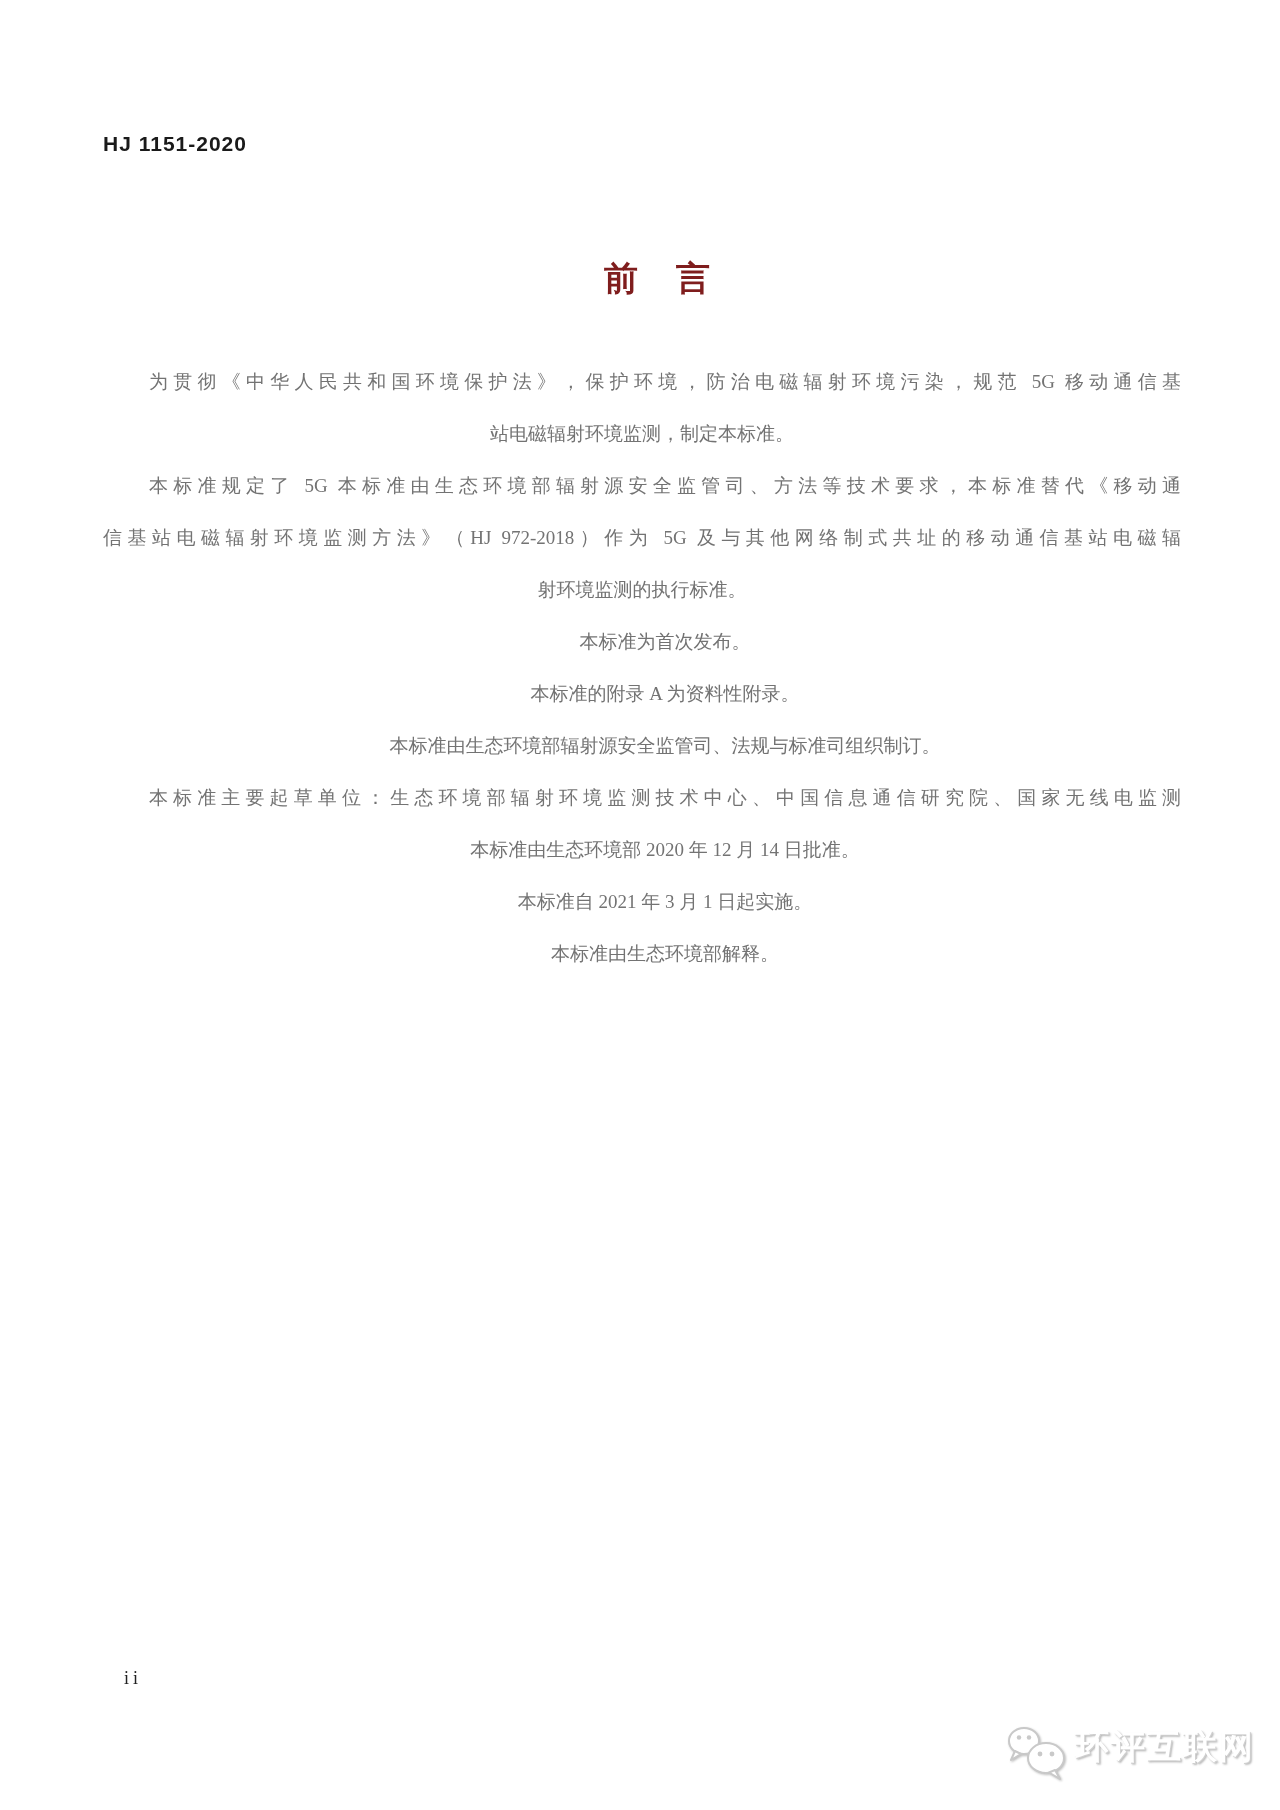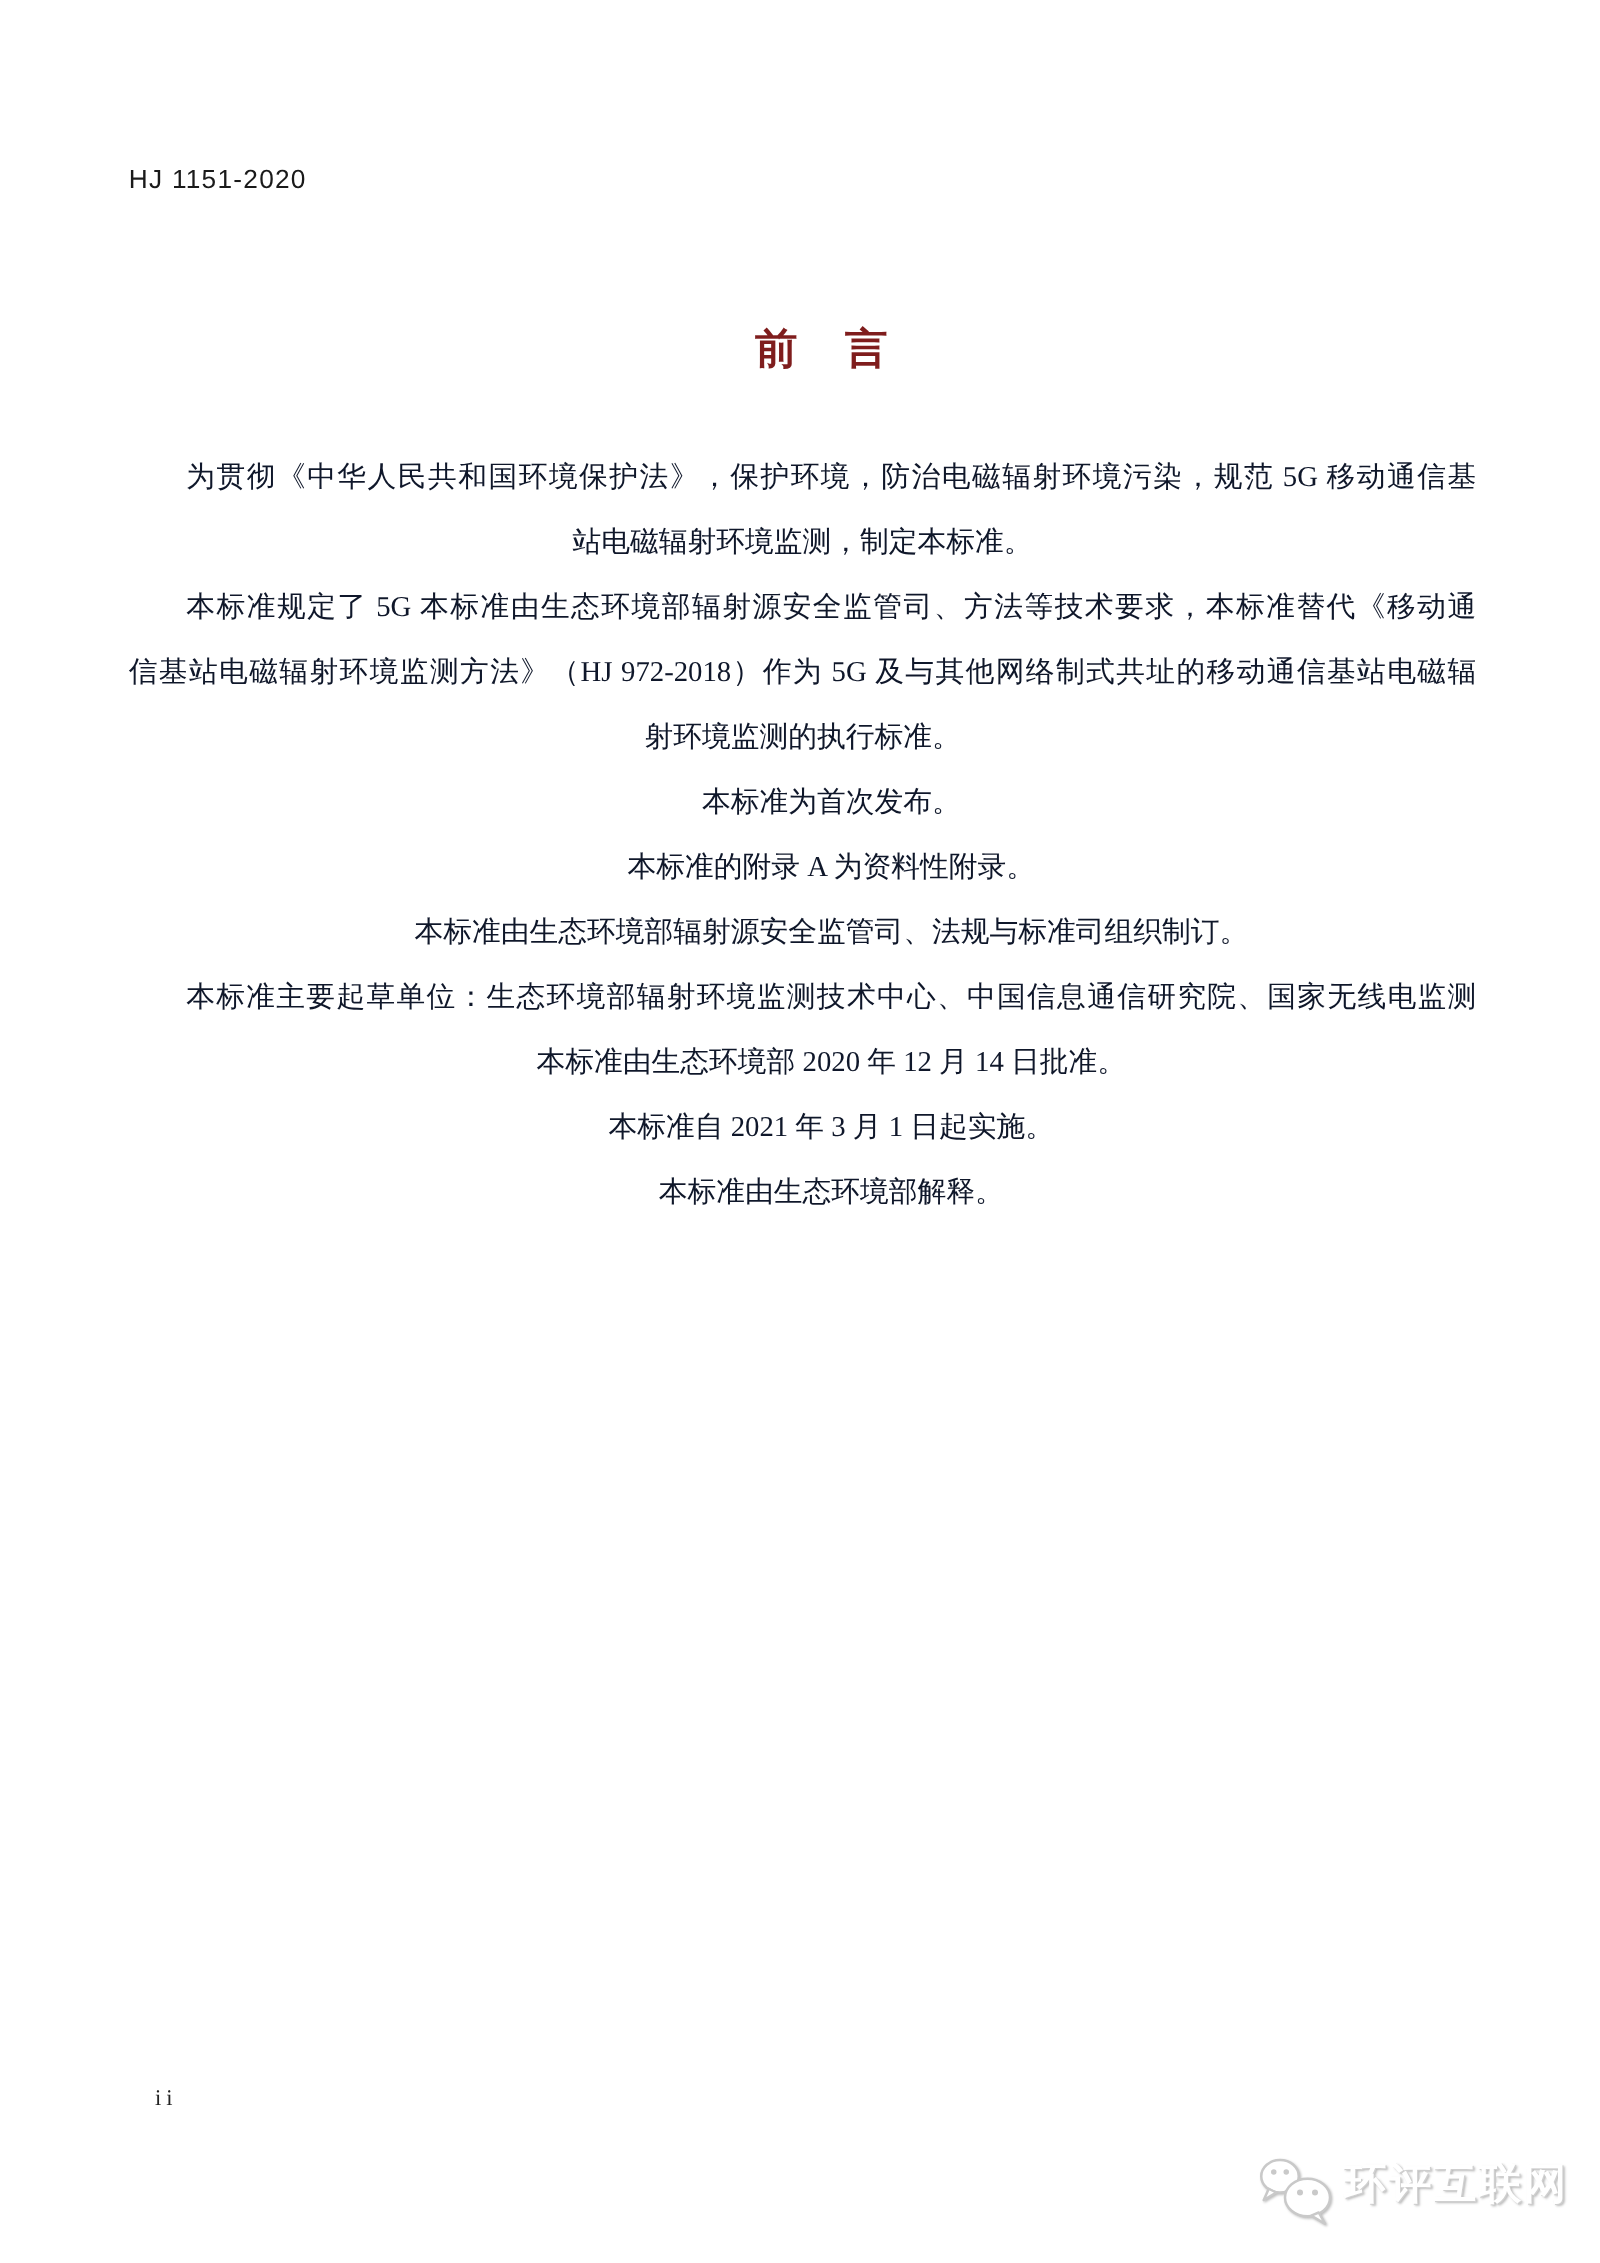--- a/index.html
+++ b/index.html
@@ -14,21 +14,21 @@
     background: #ffffff;
     overflow: hidden;
     color: #1c1c1c;
   }
   .doc-header {
     position: absolute;
     left: 103px;
     top: 132px;
     font-family: "Liberation Sans", sans-serif;
     font-size: 21px;
-    font-weight: 400;
+    font-weight: 700;
     letter-spacing: 1px;
     color: #1a1a1a;
     white-space: pre;
   }
   .doc-title {
     position: absolute;
     left: 103px;
     width: 1078px;
     top: 240px;
     margin: 16px;
@@ -38,22 +38,22 @@
     font-weight: bold;
     color: #7f1d1d;
     letter-spacing: 2px;
   }
   .body-text {
     position: absolute;
     left: 103px;
     top: 356px;
     width: 1078px;
     font-family: "Liberation Serif", serif;
-    font-size: 23px;
-    color: #0f172a;
+    font-size: 19px;
+    color: #737373;
   }
   .line {
     height: 52px;
     line-height: 52px;
     white-space: nowrap;
     text-align: center;
   }
   .line.just {
     white-space: normal;
     text-align: justify;

